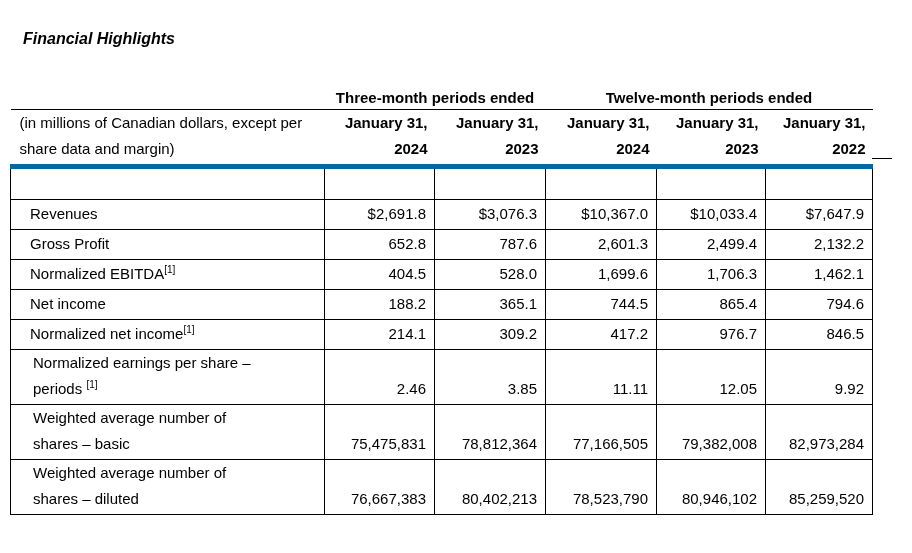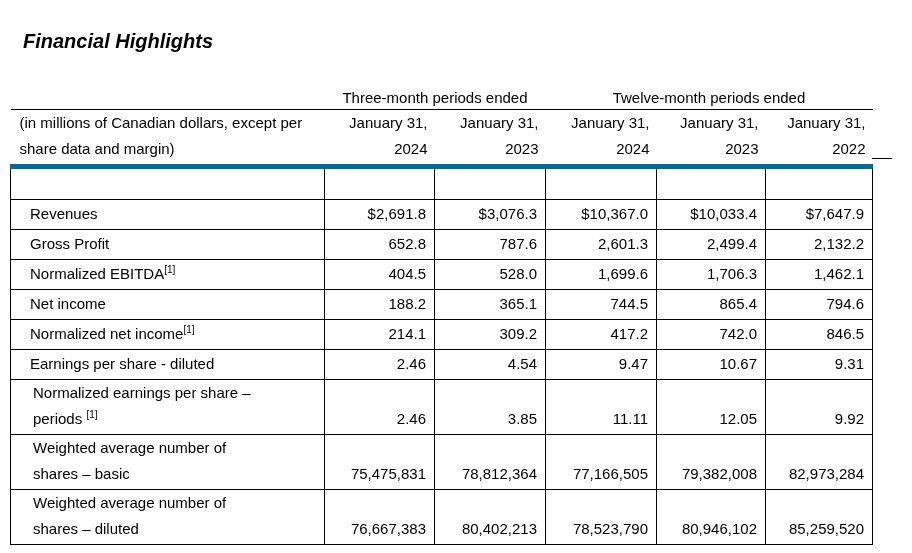--- a/index.html
+++ b/index.html
@@ -10,42 +10,42 @@
     background: #ffffff;
     color: #000000;
     font-family: "Liberation Sans", sans-serif;
     overflow: hidden;
   }
   .title {
     position: absolute;
     left: 23px;
     top: 30px;
     margin: 0;
-    font-size: 20px;
+    font-size: 16px;
     font-weight: bold;
     font-style: italic;
     white-space: nowrap;
   }
   table.fin-table {
     position: absolute;
     left: 10px;
     top: 84px;
     width: 862px;
     border-collapse: collapse;
     table-layout: fixed;
     font-size: 15px;
   }
   col.c0 { width: 314px; }
   col.c1 { width: 110px; }
   col.c2 { width: 111px; }
   col.c3 { width: 111px; }
   col.c4 { width: 109px; }
   col.c5 { width: 107px; }
 
-  thead th { padding: 0; font-weight: normal; }
+  thead th { padding: 0; font-weight: bold; }
   tr.group-row th {
     height: 22px;
     border-bottom: 1px solid #000;
     text-align: center;
     vertical-align: bottom;
     padding-bottom: 3px;
     white-space: nowrap;
   }
   tr.col-row th {
     height: 51px;
@@ -168,30 +168,22 @@
         <td class="val">365.1</td>
         <td class="val">744.5</td>
         <td class="val">865.4</td>
         <td class="val">794.6</td>
       </tr>
       <tr class="r1">
         <td class="label"><span class="nowrap">Normalized net income</span><sup>[1]</sup></td>
         <td class="val">214.1</td>
         <td class="val">309.2</td>
         <td class="val">417.2</td>
-        <td class="val">742.0</td>
+        <td class="val">976.7</td>
         <td class="val">846.5</td>
-      </tr>
-      <tr class="r1">
-        <td class="label"><span class="nowrap">Earnings per share - diluted</span></td>
-        <td class="val">2.46</td>
-        <td class="val">4.54</td>
-        <td class="val">9.47</td>
-        <td class="val">10.67</td>
-        <td class="val">9.31</td>
       </tr>
       <tr class="r2">
         <td class="label"><span class="nowrap">Normalized earnings per share –</span><br><span class="nowrap">periods </span><sup>[1]</sup></td>
         <td class="val">2.46</td>
         <td class="val">3.85</td>
         <td class="val">11.11</td>
         <td class="val">12.05</td>
         <td class="val">9.92</td>
       </tr>
       <tr class="r2">

